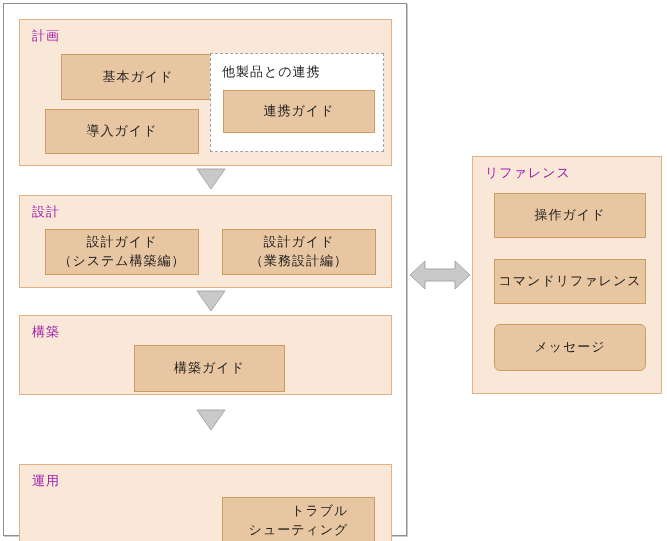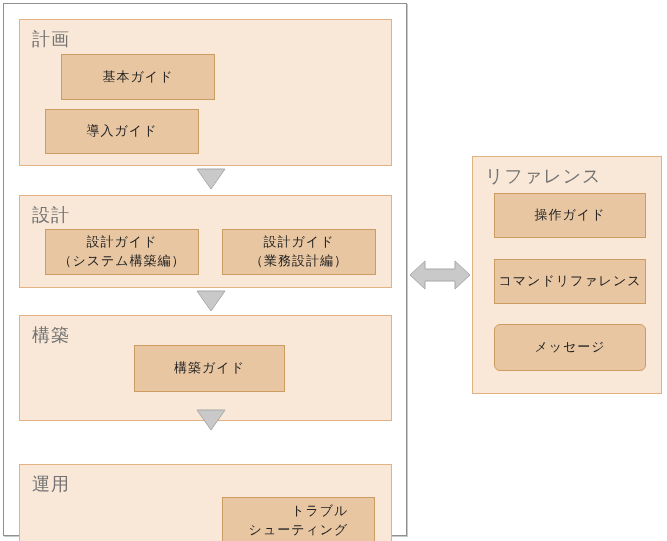--- a/index.html
+++ b/index.html
@@ -24,23 +24,23 @@
   .phase-section {
     position: absolute;
     left: 15px;
     width: 373px;
     background: #f9e8d7;
     border: 1px solid #e4b183;
   }
   .phase-label {
     position: absolute;
     left: 12px; top: 7px;
-    font-size: 18px;
+    font-size: 13px;
     letter-spacing: 1px;
-    color: #737373;
+    color: #a21caf;
   }
   .doc-box {
     position: absolute;
     background: #e8c6a2;
     border: 1px solid #cd9c62;
     display: flex;
     align-items: center;
     justify-content: center;
     text-align: center;
     font-size: 13px;
@@ -80,20 +80,24 @@
 <body>
 
 <div class="canvas">
 
   <div class="outer-frame">
 
     <div class="phase-section" style="top:15px; height:147px;">
       <div class="phase-label">計画</div>
       <div class="doc-box" style="left:25px; top:34px; width:154px; height:46px;margin-left:16px;">基本ガイド</div>
       <div class="doc-box" style="left:25px; top:89px; width:154px; height:45px;">導入ガイド</div>
+      <div class="dashed-group">
+        <div class="dashed-label">他製品との連携</div>
+        <div class="doc-box" style="left:12px; top:36px; width:152px; height:43px;">連携ガイド</div>
+      </div>
     </div>
 
     <span class="flow-arrow" style="left:192px; top:164px;">
       <svg width="30" height="22" viewBox="0 0 30 22">
           <polygon points="1,1 29,1 15,21" fill="#c9c9c9" stroke="#a8a8a8" stroke-width="1"></polygon>
         </svg>
     </span>
 
     <div class="phase-section" style="top:191px; height:93px;">
       <div class="phase-label">設計</div>
@@ -102,21 +106,21 @@
       <div class="doc-box" style="left:202px; top:33px; width:154px; height:46px;">設計ガイド
 （業務設計編）</div>
     </div>
 
     <span class="flow-arrow" style="left:192px; top:286px;">
       <svg width="30" height="22" viewBox="0 0 30 22">
           <polygon points="1,1 29,1 15,21" fill="#c9c9c9" stroke="#a8a8a8" stroke-width="1"></polygon>
         </svg>
     </span>
 
-    <div class="phase-section" style="top:311px; height:106px;">
+    <div class="phase-section" style="top:311px; height:80px;">
       <div class="phase-label">構築</div>
       <div class="doc-box" style="left:114px; top:29px; width:151px; height:47px;">構築ガイド</div>
     </div>
 
     <span class="flow-arrow" style="left:192px; top:405px;">
       <svg width="30" height="22" viewBox="0 0 30 22">
           <polygon points="1,1 29,1 15,21" fill="#c9c9c9" stroke="#a8a8a8" stroke-width="1"></polygon>
         </svg>
     </span>
 

